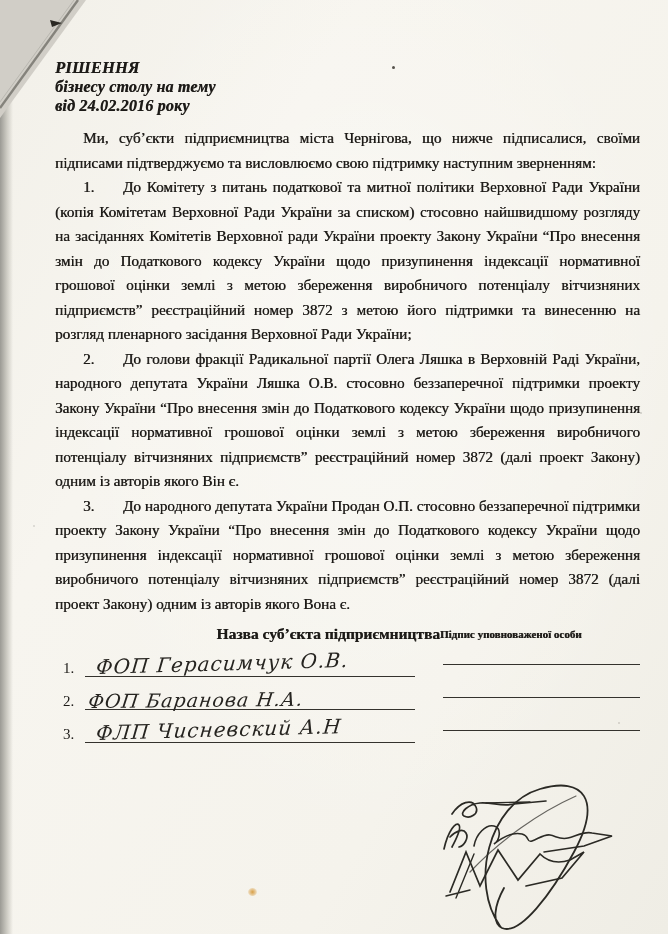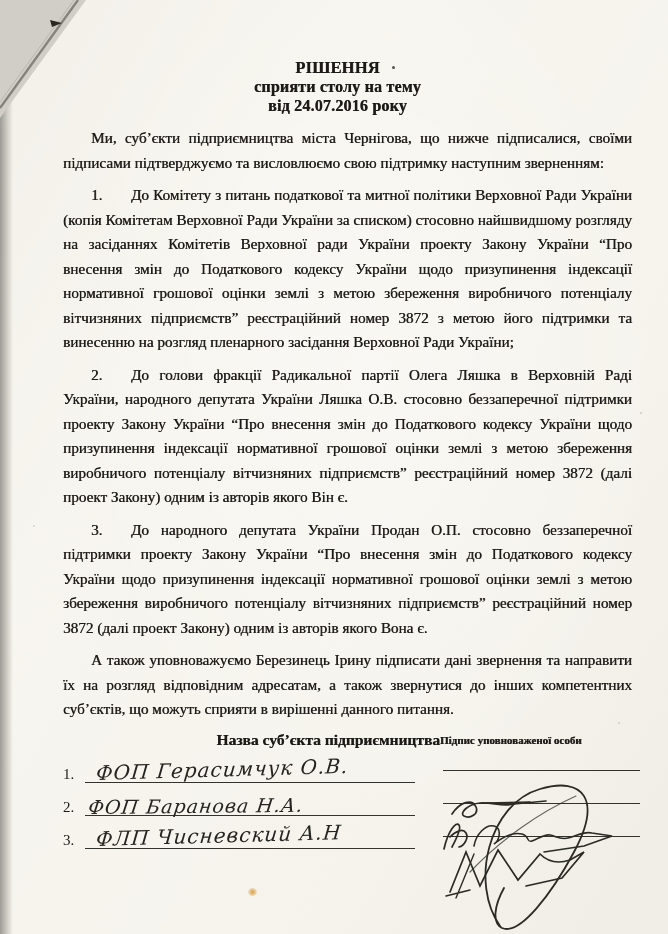--- a/index.html
+++ b/index.html
@@ -15,38 +15,39 @@
   }
   .edge-left {
     position:absolute; left:0; top:0; bottom:0; width:13px;
     background:linear-gradient(to right, #9b9a94, #cfcdc5 55%, rgba(245,243,236,0));
   }
   .fold-svg { position:absolute; left:0; top:0; }
   .content {
     position:absolute; left:55px; right:28px; top:58px;
   }
   .title-block {
-    text-align:center;
+    text-align:left;
     font-weight:bold;
     font-size:16px;
     line-height:19px;
     letter-spacing:0.2px;
     text-shadow:0.4px 0 0 rgba(25,22,18,0.8);
     padding-right:20px;
+    font-style:italic;
   }
   .title-line { display:block; }
   .title-line.main { font-size:16.5px; }
   .body-text {
     margin-top:11px;
     font-size:15.2px;
     line-height:24.5px;
     text-align:justify;
     text-shadow:0.4px 0 0 rgba(25,22,18,0.78);
   }
-  .body-text p { margin:8px; text-indent:28px; }
+  .body-text p { margin:0; text-indent:28px; }
   .item-num { display:inline-block; width:40px; text-indent:0; }
   .signing { margin-top:8px; position:relative; }
   .sign-headers { display:flex; justify-content:flex-end; align-items:flex-start; }
   .sign-header-left {
     font-weight:bold; font-size:15.5px; line-height:20px;
     text-shadow:0.4px 0 0 rgba(25,22,18,0.8);
   }
   .sign-header-right {
     font-weight:bold; font-size:11px; line-height:20px; width:200px;
     text-shadow:0.4px 0 0 rgba(25,22,18,0.8);
@@ -88,30 +89,29 @@
   <polygon points="0,0 86,0 0,118" fill="#d1cec7"></polygon>
   <line x1="78" y1="0" x2="0" y2="108" stroke="#85837c" stroke-width="2.4"></line>
   <line x1="74" y1="0" x2="-3" y2="106" stroke="#b9b7b0" stroke-width="1"></line>
   <polygon points="50,20 62,23 52,27" fill="#2a2823"></polygon>
 </svg>
 
 <div class="content">
 
   <div class="title-block">
     <span class="title-line main">РІШЕННЯ</span>
-    <span class="title-line">сприяти столу на тему</span>
-    <span class="title-line">від 24.07.2016 року</span>
+    <span class="title-line">бізнесу столу на тему</span>
+    <span class="title-line">від 24.02.2016 року</span>
   </div>
 
   <div class="body-text">
     <p>Ми, суб’єкти підприємництва міста Чернігова, що нижче підписалися, своїми підписами підтверджуємо та висловлюємо свою підтримку наступним зверненням:</p>
     <p><span class="item-num">1.</span><span>До Комітету з питань податкової та митної політики Верховної Ради України (копія Комітетам Верховної Ради України за списком) стосовно найшвидшому розгляду на засіданнях Комітетів Верховної ради України проекту Закону України “Про внесення змін до Податкового кодексу України щодо призупинення індексації нормативної грошової оцінки землі з метою збереження виробничого потенціалу вітчизняних підприємств” реєстраційний номер 3872 з метою його підтримки та винесенню на розгляд пленарного засідання Верховної Ради України;</span></p>
     <p><span class="item-num">2.</span><span>До голови фракції Радикальної партії Олега Ляшка в Верховній Раді України, народного депутата України Ляшка О.В. стосовно беззаперечної підтримки проекту Закону України “Про внесення змін до Податкового кодексу України щодо призупинення індексації нормативної грошової оцінки землі з метою збереження виробничого потенціалу вітчизняних підприємств” реєстраційний номер 3872 (далі проект Закону) одним із авторів якого Він є.</span></p>
     <p><span class="item-num">3.</span><span>До народного депутата України Продан О.П. стосовно беззаперечної підтримки проекту Закону України “Про внесення змін до Податкового кодексу України щодо призупинення індексації нормативної грошової оцінки землі з метою збереження виробничого потенціалу вітчизняних підприємств” реєстраційний номер 3872 (далі проект Закону) одним із авторів якого Вона є.</span></p>
-    <p>А також уповноважуємо Березинець Ірину підписати дані звернення та направити їх на розгляд відповідним адресатам, а також звернутися до інших компетентних суб’єктів, що можуть сприяти в вирішенні данного питання.</p>
   </div>
 
   <div class="signing">
     <div class="sign-headers">
       <div class="sign-header-left">Назва суб’єкта підприємництва</div>
       <div class="sign-header-right">Підпис уповноваженої особи</div>
     </div>
 
     <div class="sig-row">
       <span class="row-num">1.</span>

